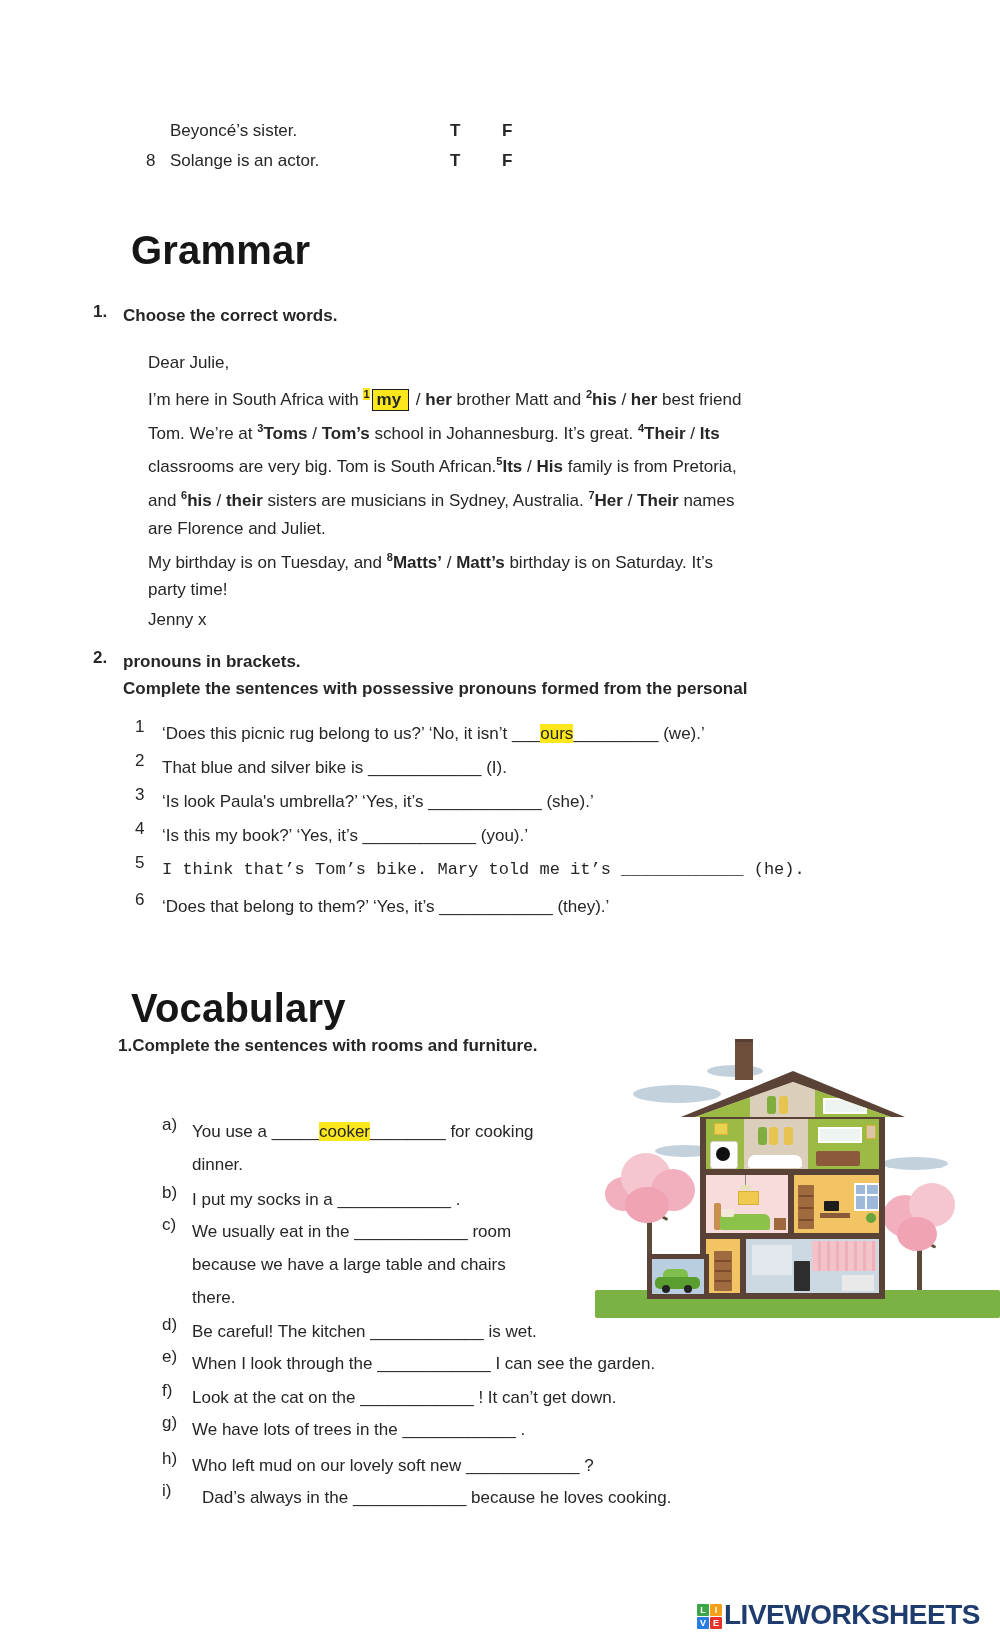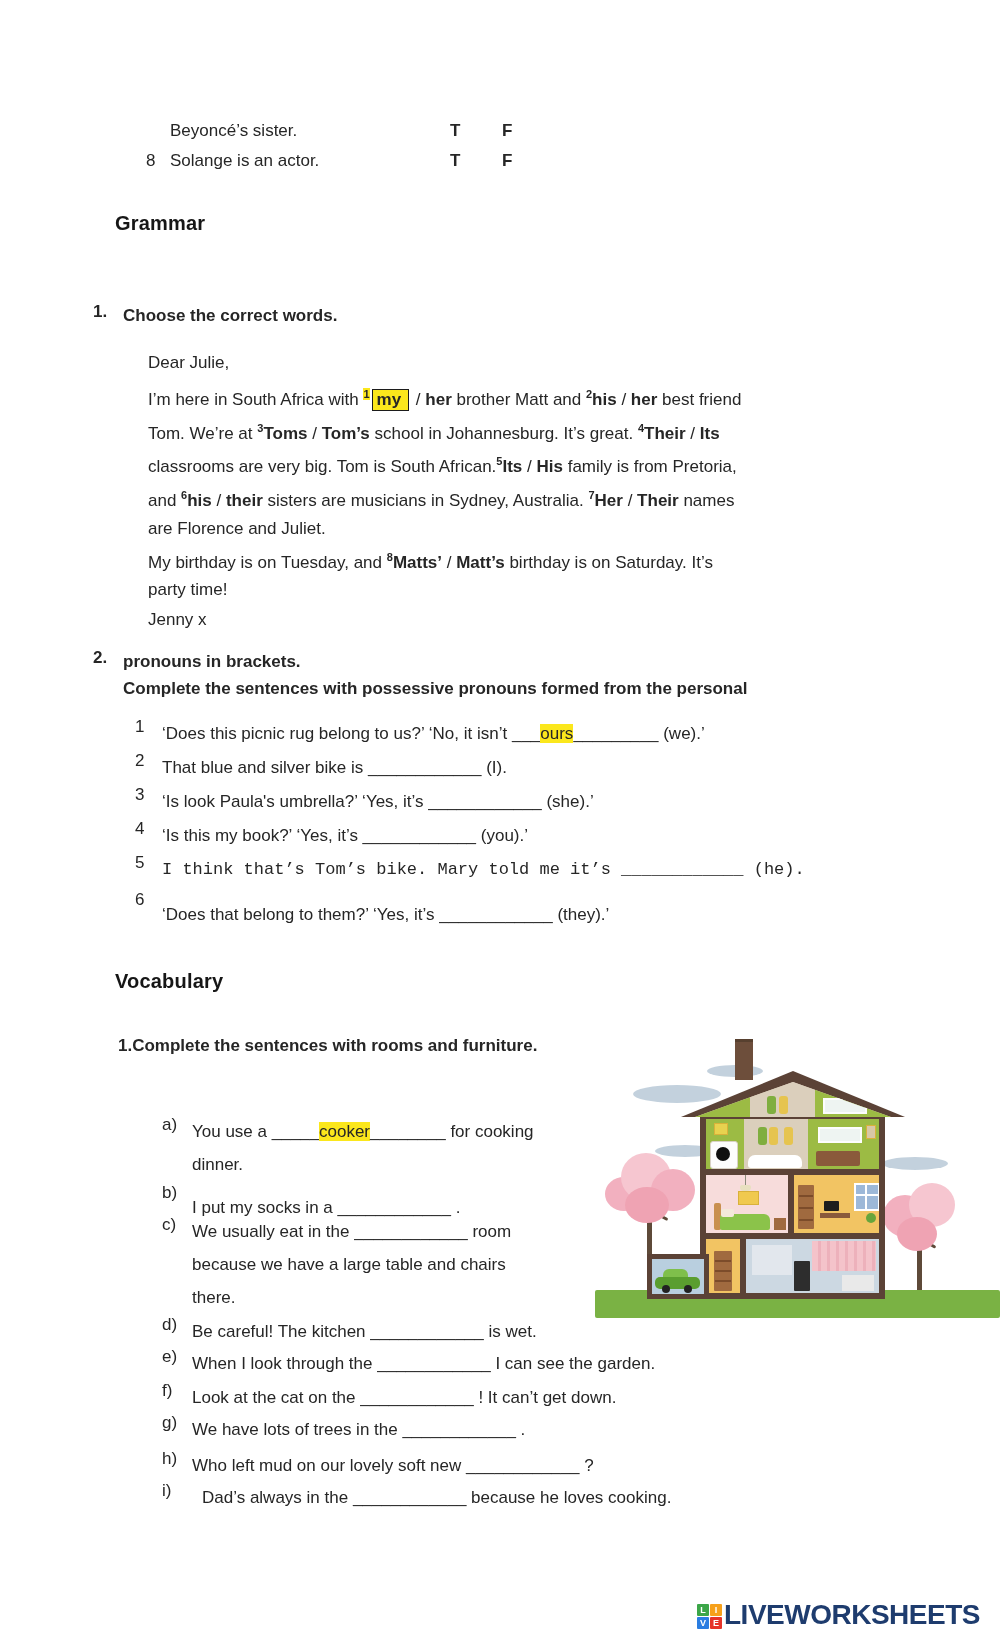--- a/index.html
+++ b/index.html
@@ -1,19 +1,19 @@
 <!DOCTYPE html>
 <html><head>
 <meta charset="utf-8">
 <style>
   html,body{margin:0;padding:0;background:#ffffff;}
   .page{position:relative;width:1000px;height:1643px;background:#ffffff;overflow:hidden;
         font-family:"Liberation Sans",sans-serif;color:#262626;font-size:17px;}
   .abs{position:absolute;}
-  h1.sect{position:absolute;margin:0;font-size:20px;font-weight:700;color:#161616;letter-spacing:.2px;}
+  h1.sect{position:absolute;margin:16px;font-size:40px;font-weight:700;color:#161616;letter-spacing:.2px;}
 
   
   .tf-row{position:absolute;left:146px;width:420px;height:22px;text-decoration:underline;}
   .tf-num{position:absolute;left:0;top:0;}
   .tf-text{position:absolute;left:24px;top:0;}
   .tf-t{position:absolute;left:304px;top:0;font-weight:700;}
   .tf-f{position:absolute;left:356px;top:0;font-weight:700;}
 
   
   .ex-num{position:absolute;font-weight:700;}
@@ -156,21 +156,21 @@
       </div>
   </div>
   <div class="abs ex2-item" style="left:135px;top:853px;width:760px;">
     <span class="item-num">5</span>
     <div class="item-body" style="left:27px;top:0;font-family:Liberation Mono, monospace;">
         <div class="rich-line"><span class="st-n">I think that’s Tom’s bike. Mary told me it’s ____________ (he).</span></div>
       </div>
   </div>
   <div class="abs ex2-item" style="left:135px;top:890px;width:760px;">
     <span class="item-num">6</span>
-    <div class="item-body" style="left:27px;top:0;margin-top:8px;">
+    <div class="item-body" style="left:27px;top:0;">
         <div class="rich-line"><span class="st-n">‘Does that belong to them?’ ‘Yes, it’s ____________ (they).’</span></div>
       </div>
   </div>
 
   <h1 class="sect" style="left:115px;top:970px;">Vocabulary</h1>
   <span class="ex-instr" style="left:118px;top:1032px;">1.Complete the sentences with rooms and furniture.</span>
 
   <div class="house">
     <div class="cloud" style="left:38px;top:50px;width:88px;height:18px;"></div>
     <div class="cloud" style="left:112px;top:30px;width:56px;height:12px;"></div>
@@ -279,21 +279,21 @@
 
   <div class="abs vocab-item" style="left:162px;top:1115px;width:420px;">
     <span class="item-num">a)</span>
     <div class="item-body" style="left:30px;top:0;">
         <div class="rich-line"><span class="st-n">You use a _____</span><span class="st-hl" style="background: rgb(251, 231, 28);">cooker</span><span class="st-n">________ for cooking</span></div>
         <div class="rich-line"><span class="st-n">dinner.</span></div>
       </div>
   </div>
   <div class="abs vocab-item" style="left:162px;top:1183px;width:420px;">
     <span class="item-num">b)</span>
-    <div class="item-body" style="left:30px;top:0;margin-top:8px;">
+    <div class="item-body" style="left:30px;top:0;">
         <div class="rich-line"><span class="st-n">I put my socks in a ____________ .</span></div>
       </div>
   </div>
   <div class="abs vocab-item" style="left:162px;top:1215px;width:420px;">
     <span class="item-num">c)</span>
     <div class="item-body" style="left:30px;top:0;">
         <div class="rich-line"><span class="st-n">We usually eat in the ____________ room</span></div>
         <div class="rich-line"><span class="st-n">because we have a large table and chairs</span></div>
         <div class="rich-line"><span class="st-n">there.</span></div>
       </div>

